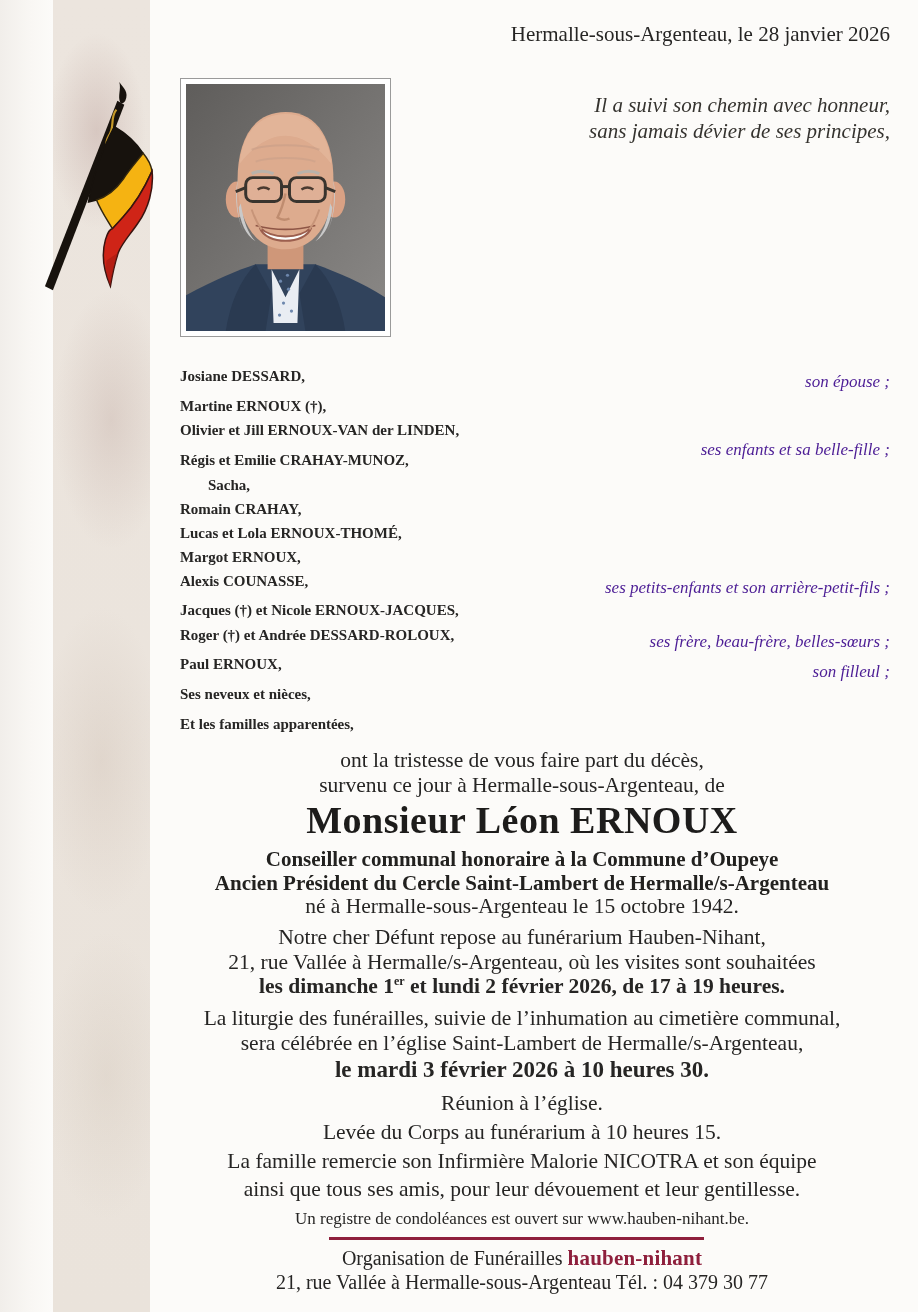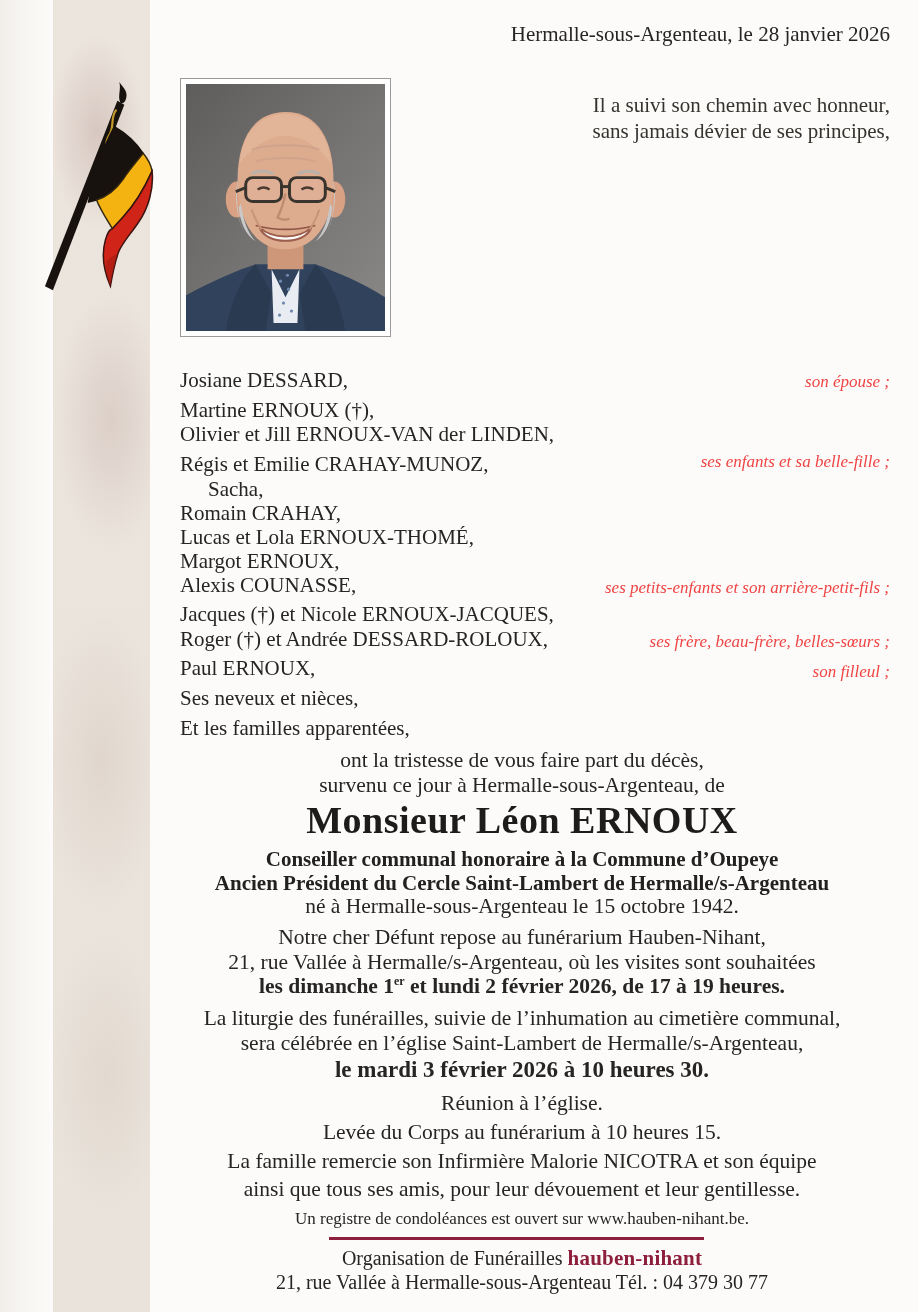--- a/index.html
+++ b/index.html
@@ -19,32 +19,32 @@
       radial-gradient(ellipse 70px 140px at 45% 10%, rgba(190,164,158,.45), transparent 70%),
       radial-gradient(ellipse 80px 180px at 60% 32%, rgba(182,156,148,.30), transparent 72%),
       radial-gradient(ellipse 90px 220px at 50% 58%, rgba(196,178,164,.28), transparent 70%),
       radial-gradient(ellipse 85px 200px at 55% 82%, rgba(205,192,178,.30), transparent 72%),
       linear-gradient(#ece5de,#eae3db);
   }
   .dateline{
     position:absolute;right:28px;top:22px;font-size:21px;text-align:left;
   }
   .quote{
-    position:absolute;right:28px;top:92px;font-size:21px;
+    position:absolute;right:28px;top:92px;font-size:21px;font-style:italic;
     text-align:right;line-height:26px;color:#35332f;
   }
   .photo-frame{
     position:absolute;left:180px;top:78px;width:211px;height:259px;
     background:#fff;border:1.5px solid #9a9a9a;box-sizing:border-box;padding:5px;
   }
   .photo-frame svg{display:block;width:100%;height:100%;}
   .flag-wrap{position:absolute;left:28px;top:72px;width:145px;height:238px;}
-  .nline{position:absolute;left:180px;font-size:21px;white-space:nowrap;}
+  .nline{position:absolute;left:180px;font-size:15px;white-space:nowrap;font-weight:bold;}
   .nline.indent{left:208px;}
-  .rel{position:absolute;right:28px;font-size:17px;font-style:italic;color:#ef4444;white-space:nowrap;}
+  .rel{position:absolute;right:28px;font-size:17px;font-style:italic;color:#4c1d95;white-space:nowrap;}
   .cline{position:absolute;left:122px;width:800px;text-align:center;font-size:21.5px;white-space:nowrap;}
   .cline.b{font-weight:bold;}
   .cline.small{font-size:17px;}
   .title-line{position:absolute;left:122px;width:800px;text-align:center;
     font-size:38px;font-weight:bold;letter-spacing:.5px;color:#1d1c1b;}
   .role{position:absolute;left:122px;width:800px;text-align:center;font-size:21px;font-weight:bold;color:#22211f;}
   sup.er{font-size:12px;vertical-align:super;line-height:0;}
   .divider{position:absolute;left:329px;top:1237px;width:375px;height:3px;background:#8e1f3c;}
   .footer-org{position:absolute;left:122px;width:800px;top:1246px;text-align:center;font-size:20px;white-space:nowrap;}
   .logo-text{
@@ -135,21 +135,21 @@
 <div class="nline" style="top:525px">Lucas et Lola ERNOUX-THOMÉ,</div>
 <div class="nline" style="top:549px">Margot ERNOUX,</div>
 <div class="nline" style="top:573px">Alexis COUNASSE,</div>
 <div class="nline" style="top:602px">Jacques (†) et Nicole ERNOUX-JACQUES,</div>
 <div class="nline" style="top:627px">Roger (†) et Andrée DESSARD-ROLOUX,</div>
 <div class="nline" style="top:656px">Paul ERNOUX,</div>
 <div class="nline" style="top:686px">Ses neveux et nièces,</div>
 <div class="nline" style="top:716px">Et les familles apparentées,</div>
 
 <div class="rel" style="top:372px">son épouse ;</div>
-<div class="rel" style="top:452px">ses enfants et sa belle-fille ;</div>
+<div class="rel" style="top:440px">ses enfants et sa belle-fille ;</div>
 <div class="rel" style="top:578px">ses petits-enfants et son arrière-petit-fils ;</div>
 <div class="rel" style="top:632px">ses frère, beau-frère, belles-sœurs ;</div>
 <div class="rel" style="top:662px">son filleul ;</div>
 
 <div class="cline" style="top:748px">ont la tristesse de vous faire part du décès,</div>
 <div class="cline" style="top:773px">survenu ce jour à Hermalle-sous-Argenteau, de</div>
 
 <div class="title-line" style="top:798px">Monsieur Léon ERNOUX</div>
 <div class="role" style="top:847px">Conseiller communal honoraire à la Commune d’Oupeye</div>
 <div class="role" style="top:871px">Ancien Président du Cercle Saint-Lambert de Hermalle/s-Argenteau</div>

